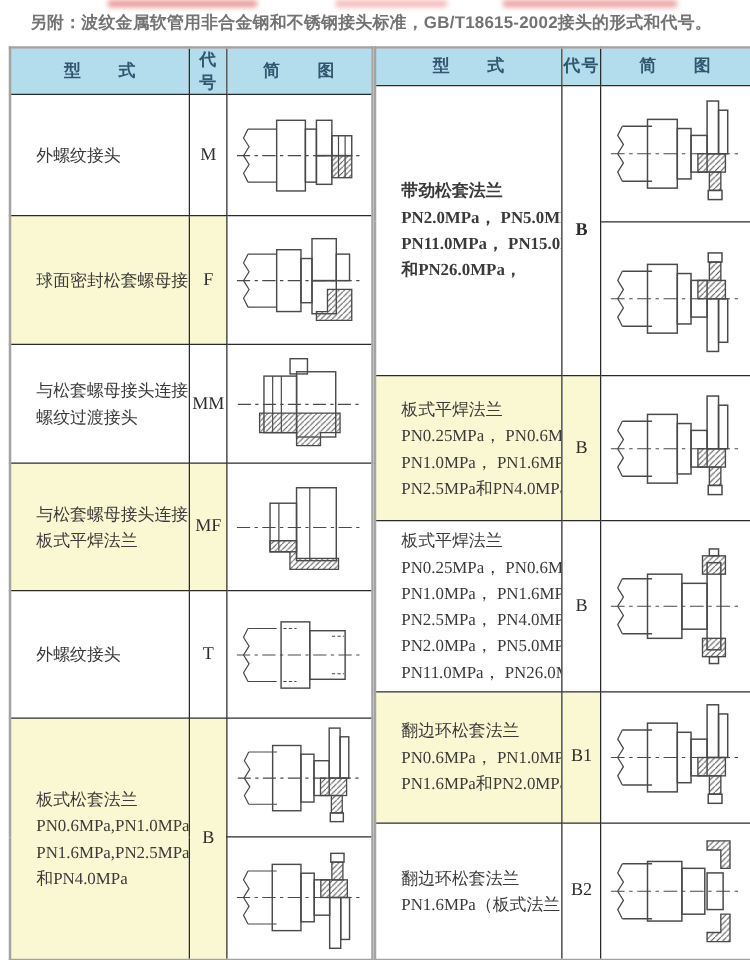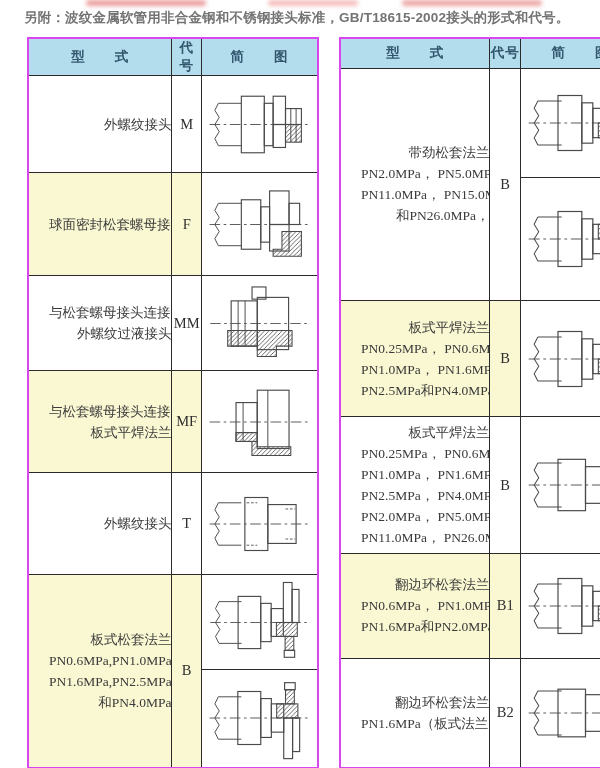--- a/index.html
+++ b/index.html
@@ -9,28 +9,28 @@
     -webkit-font-smoothing:antialiased;
   }
   .smudge{position:absolute;top:0;height:6px;filter:blur(2px);opacity:.65;border-radius:3px;}
   #title{
     position:absolute;left:24px;top:9px;width:588px;
     font-family:"Liberation Sans","DejaVu Sans",sans-serif;
     font-size:13.5px;font-weight:bold;color:#737373;letter-spacing:.2px;
   }
   #tables{position:absolute;left:7px;top:37px;display:flex;}
   table{border-collapse:collapse;table-layout:fixed;background:#fff;}
-  table{border:2px solid #d946ef;margin-left:20px;}
+  table{border:2px solid #a3a3a3;}
   td{border:1px solid #2b2b2b;padding:0;vertical-align:middle;overflow:hidden;}
   tr.head td{
     background:var(--header-bg,#b3dcec);
     text-align:center;font-size:13.5px;color:#31566e;font-weight:bold;
     letter-spacing:1px;
   }
-  td.type{font-size:13.5px;color:#3a3a3a;text-align:right;}
+  td.type{font-size:13.5px;color:#3a3a3a;text-align:left;}
   td.type .ln{padding-left:20px;line-height:21px;white-space:nowrap;}
   td.code{text-align:center;font-size:14.5px;color:#2e2e2e;}
   td.yellow{background:var(--hl-bg,#faf8d2);}
   td.diag{text-align:center;background:#fff;}
   td.diag svg{display:block;margin:0 auto;}
   #hatch-defs{position:absolute;width:0;height:0;}
 </style>
 </head>
 <body>
 
@@ -99,21 +99,21 @@
               <rect x="72" y="12" width="22" height="38" fill="none" stroke="#4a4a4a" stroke-width="1.3"></rect>
               <rect x="72" y="50" width="22" height="30" fill="none" stroke="#4a4a4a" stroke-width="1.3"></rect>
               <rect x="94" y="26" width="12" height="24" fill="none" stroke="#4a4a4a" stroke-width="1.3"></rect>
               <polygon points="86,58 108,58 108,86 76,86 76,78 86,78" fill="url(#hatch)" stroke="#4a4a4a" stroke-width="1.2"></polygon>
             </svg>
           </td>
         </tr>
         <tr style="height: 95px;">
           <td class="type">
             <div class="ln">与松套螺母接头连接的</div>
-            <div class="ln">外螺纹过液接头</div>
+            <div class="ln">螺纹过渡接头</div>
           </td>
           <td class="code">MM</td>
           <td class="diag">
             <svg viewBox="0 0 120 100" width="106" height="87" preserveAspectRatio="xMidYMid meet">
               <line x1="4" y1="50" x2="116" y2="50" stroke="#4a4a4a" stroke-width="1" stroke-dasharray="12 4 3 4"></line>
               <rect x="28" y="24" width="30" height="52" fill="none" stroke="#4a4a4a" stroke-width="1.3"></rect>
               <line x1="36" y1="24" x2="36" y2="76" stroke="#4a4a4a" stroke-width="1.1"></line>
               <line x1="44" y1="24" x2="44" y2="76" stroke="#4a4a4a" stroke-width="1.1"></line>
               <rect x="58" y="20" width="36" height="60" fill="none" stroke="#4a4a4a" stroke-width="1.3"></rect>
               <rect x="52" y="8" width="16" height="14" fill="none" stroke="#4a4a4a" stroke-width="1.3"></rect>
@@ -208,21 +208,21 @@
         <col style="width:148px">
         <col style="width:30px">
         <col style="width:119px">
       </colgroup>
     <tbody>
       <tr class="head" style="height:30px">
         <td>型　　式</td>
         <td>代号</td>
         <td>简　　图</td>
       </tr>
-    <tr style="height: 108px;">
+    <tr style="height: 108px; font-weight: bold;">
           <td class="type" rowspan="2">
             <div class="ln">带劲松套法兰</div>
             <div class="ln">PN2.0MPa， PN5.0MPa，</div>
             <div class="ln">PN11.0MPa， PN15.0MPa，</div>
             <div class="ln">和PN26.0MPa，</div>
           </td>
           <td class="code" rowspan="2">B</td>
           <td class="diag">
             <svg viewBox="0 0 120 100" width="110" height="96" preserveAspectRatio="xMidYMid meet">
               <line x1="14" y1="26" x2="40" y2="26" stroke="#4a4a4a" stroke-width="1.1"></line>

